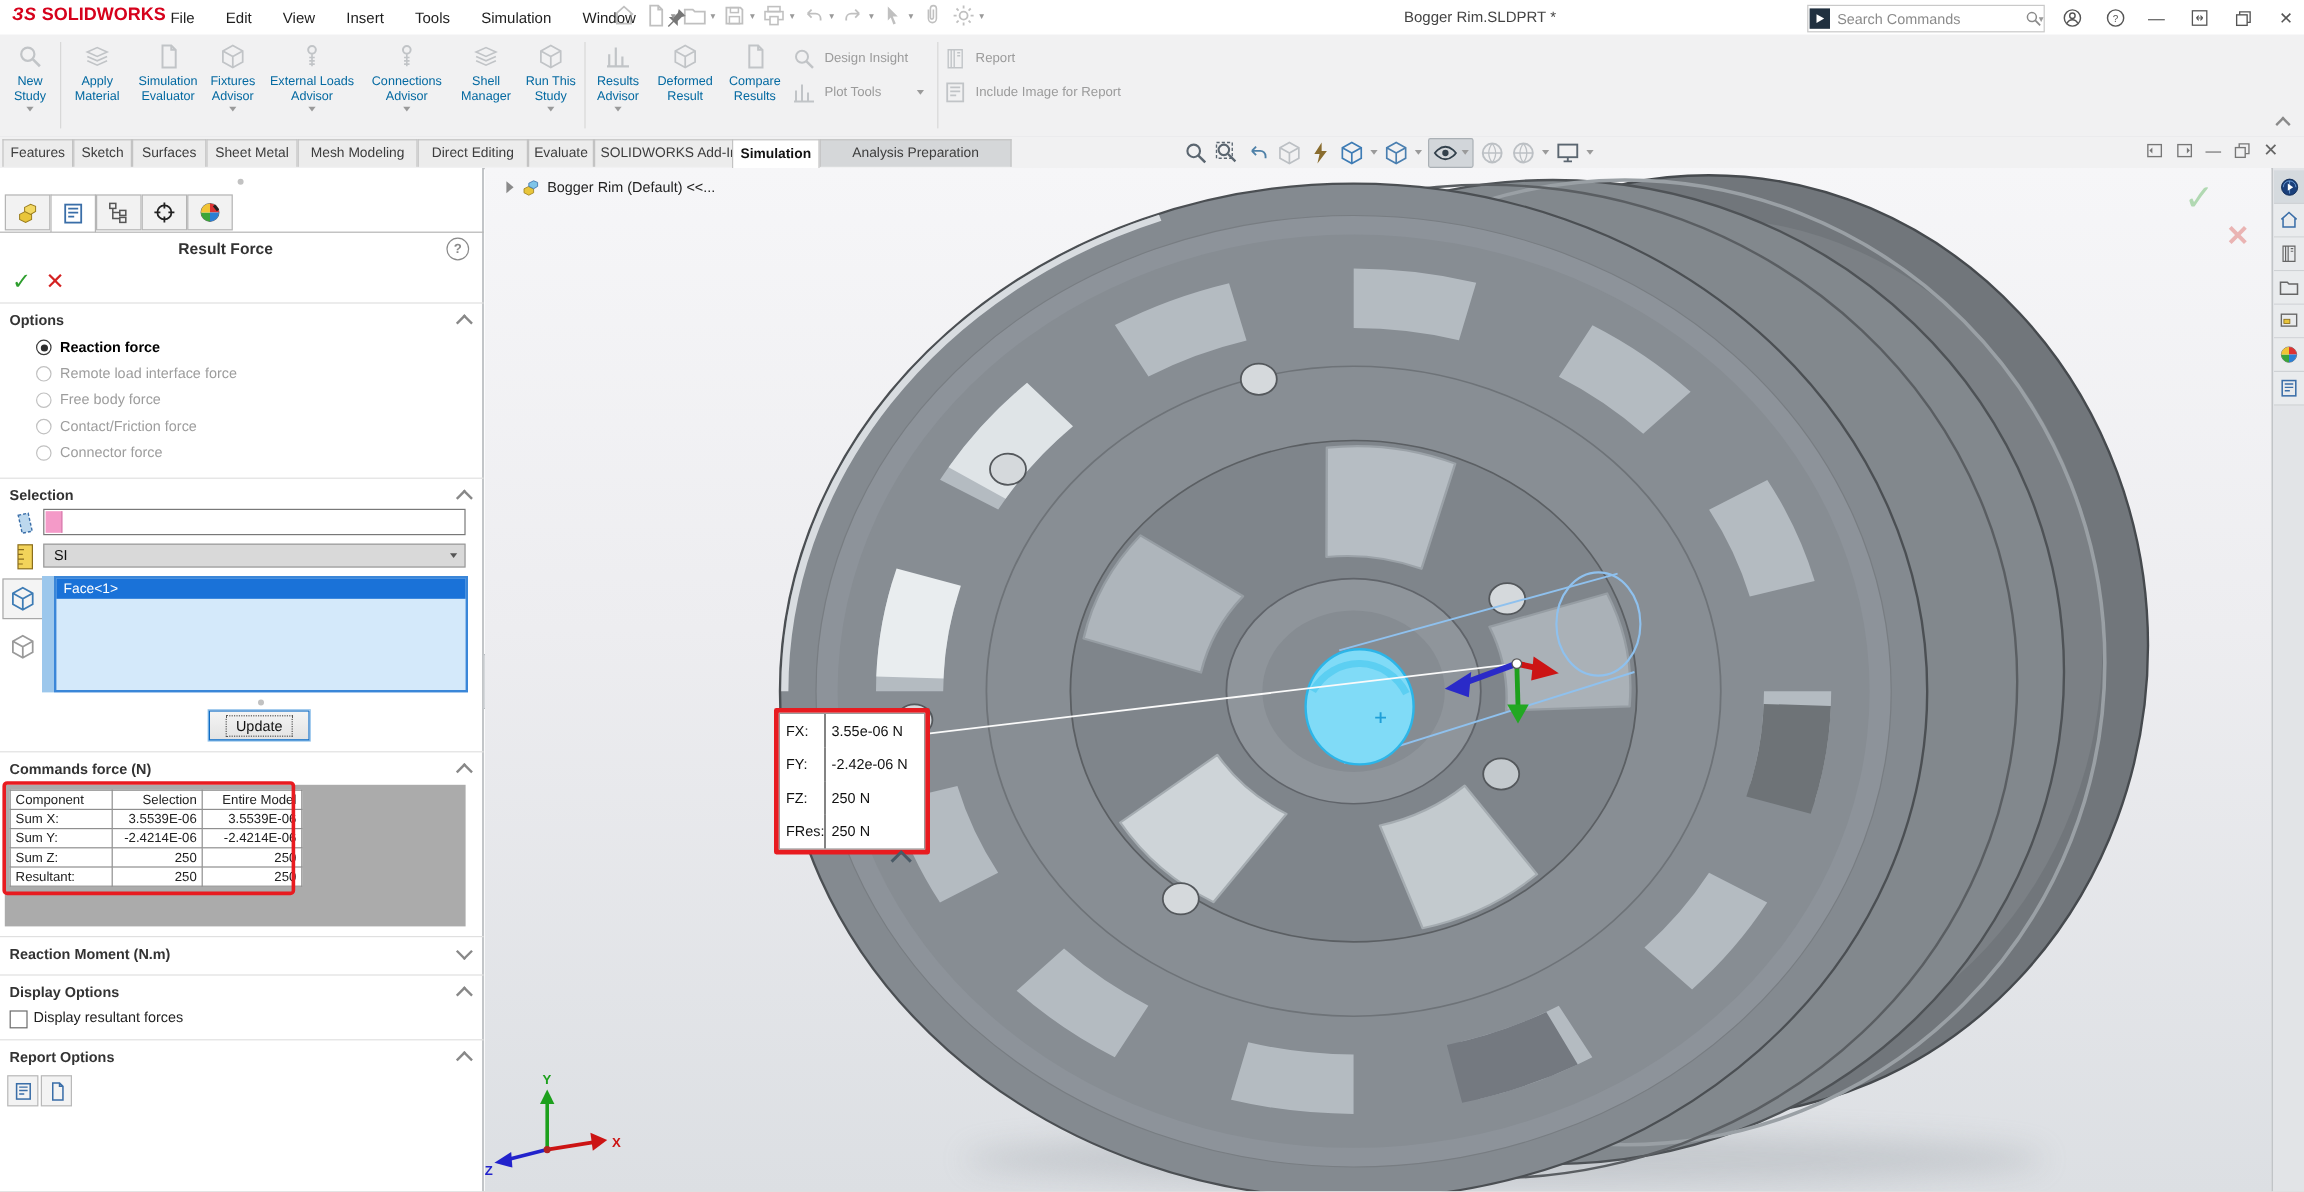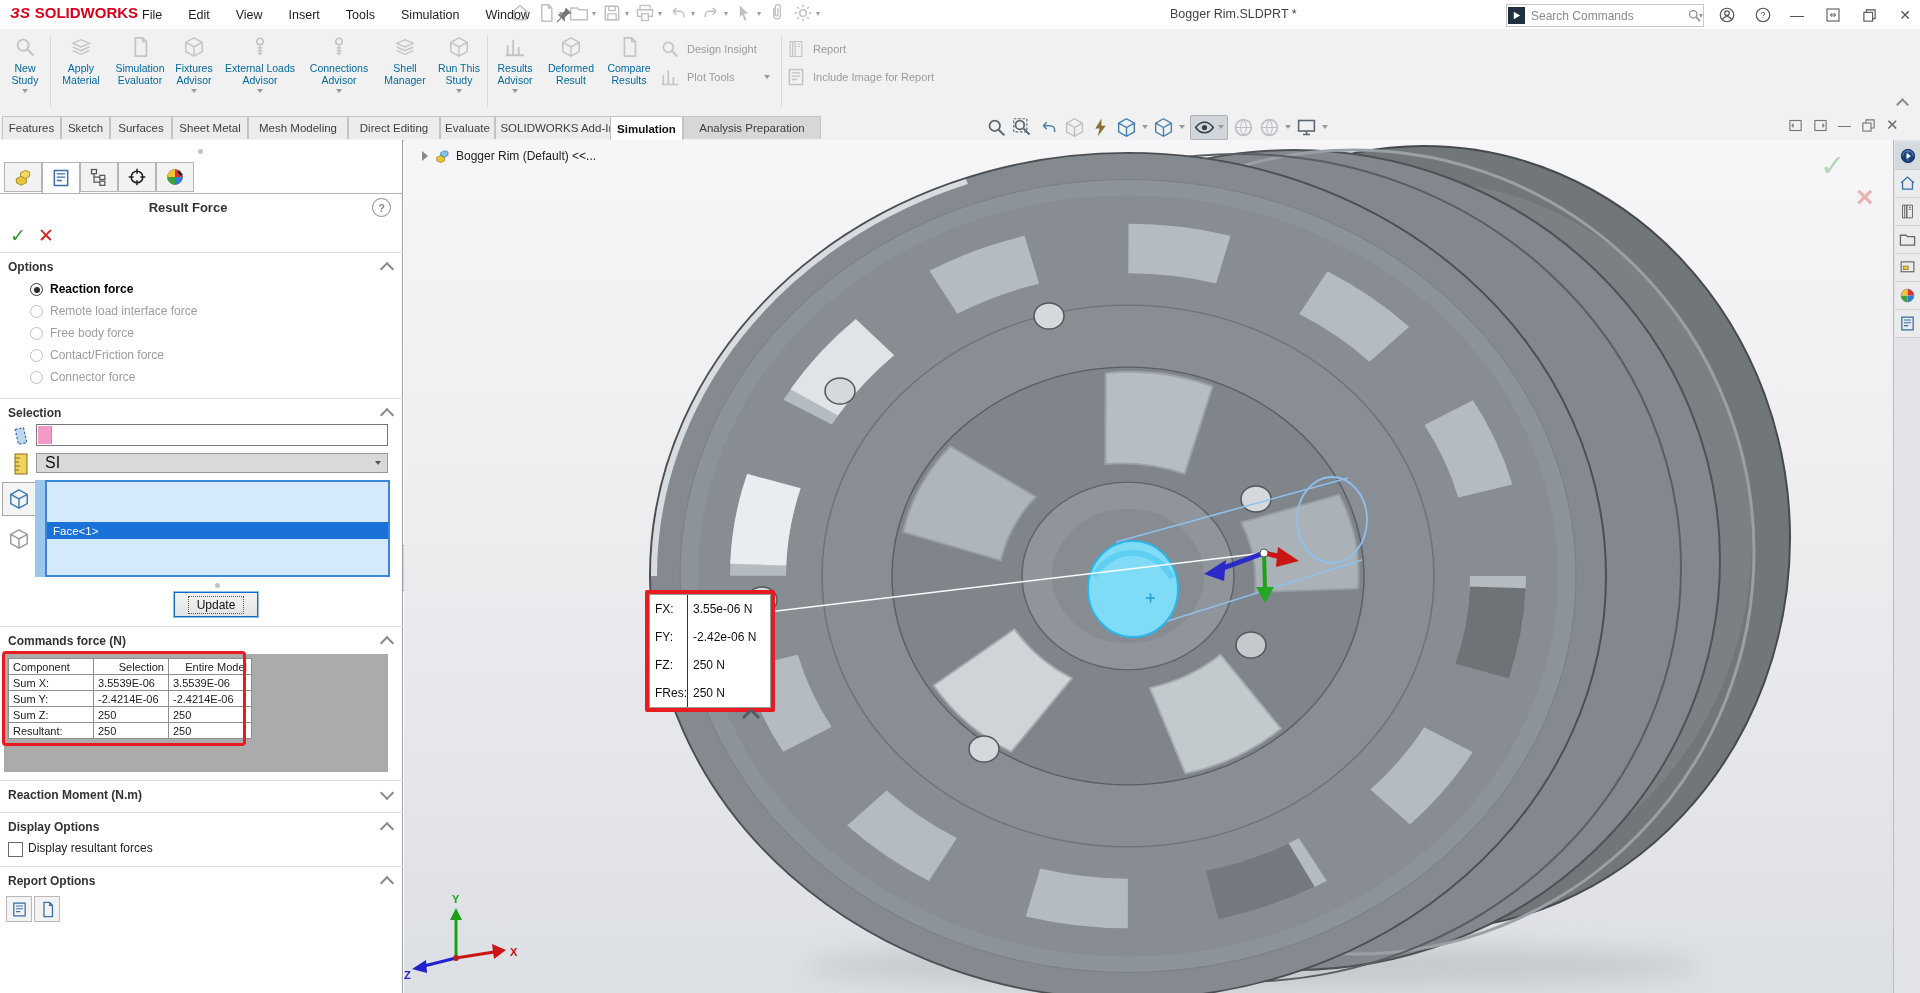--- a/index.html
+++ b/index.html
@@ -55,35 +55,35 @@
   .shead{position:absolute;left:8px;font-weight:bold;color:#333;}
   .schv{position:absolute;left:382px;width:8px;height:8px;border-left:2px solid #888;border-top:2px solid #888;}
   .radio{position:absolute;width:13px;height:13px;border:1px solid #8a8a8a;border-radius:50%;background:#fff;box-sizing:border-box;}
   .radio.sel{border-color:#3a3a3a;}
   .radio.sel::after{content:"";position:absolute;left:2.5px;top:2.5px;width:6px;height:6px;border-radius:50%;background:#2d2d2d;}
   .radio.dis{border-color:#c0c0c0;}
   .rlab{position:absolute;color:#9d9d9d;}
   .rlab.on{color:#000;font-weight:bold;}
   .selinput{position:absolute;left:36px;top:284px;width:352px;height:22px;border:1px solid #787878;background:#fff;box-sizing:border-box;}
   .pink{position:absolute;left:1px;top:1px;width:13px;height:18px;background:#f49ac8;border-right:1px solid #d77fae;}
-  .combo{position:absolute;left:36px;top:313px;width:352px;height:20px;background:#d9d9d9;border:1px solid #9a9a9a;box-sizing:border-box;display:flex;align-items:center;font-size:16px;color:#111;padding-left:8px;}
+  .combo{position:absolute;left:36px;top:313px;width:352px;height:20px;background:#d9d9d9;border:1px solid #9a9a9a;box-sizing:border-box;display:flex;align-items:center;font-size:12px;color:#111;padding-left:8px;}
   .combo .tricar{position:absolute;right:6px;border-top-color:#555;}
   .facebtn{position:absolute;left:2px;top:342px;width:32px;height:32px;border:1px solid #a8a8a8;background:#f4f4f4;display:flex;align-items:center;justify-content:center;}
   .bluebar{position:absolute;left:35px;top:340px;width:10px;height:97px;background:#9cc7ec;}
   .facelist{position:absolute;left:45px;top:340px;width:345px;height:97px;border:2px solid #3a86d8;background:#d4e9fa;box-sizing:border-box;}
-  .facerow{height:17px;background:#1a72d8;color:#fff;font-size:11.5px;display:flex;align-items:center;padding-left:6px;margin-top:40px;}
+  .facerow{height:17px;background:#1a72d8;color:#fff;font-size:11.5px;display:flex;align-items:center;padding-left:6px;}
   .updbtn{position:absolute;left:174px;top:452px;width:82px;height:23px;background:linear-gradient(#f4f4f4,#e3e3e3);border:1px solid #0f6cc4;box-shadow:0 0 0 1px #8fc0ea;display:flex;align-items:center;justify-content:center;font-size:12px;color:#111;}
   .updbtn .inner{outline:1px dotted #555;padding:1px 8px;text-align:right;}
   .graybox{position:absolute;left:4px;top:514px;width:384px;height:118px;background:#ababab;}
   .redbox{position:absolute;border:3px solid #e81b20;border-radius:4px;}
   table.rf{border-collapse:collapse;font-size:11px;background:#fff;}
   table.rf td,table.rf th{border:1px solid #8f8f8f;padding:0 4px;height:15px;font-weight:normal;white-space:nowrap;}
   table.rf th{text-align:right;}
   table.rf th:first-child{text-align:left;}
-  table.rf td.num{}
+  table.rf td.num{text-align:right;}
   .cbx{position:absolute;width:13px;height:13px;border:1px solid #6b6b6b;background:#fff;}
   .ropt{position:absolute;width:24px;height:24px;border:1px solid #b9b9b9;background:#f3f3f3;display:flex;align-items:center;justify-content:center;}
   .splith{position:absolute;left:403px;top:545px;width:8px;height:44px;background:#cfd3d6;border:1px solid #aab0b5;border-left:none;border-radius:0 4px 4px 0;}
   
   #viewport{position:absolute;left:404px;top:140px;width:1489px;height:853px;background:linear-gradient(180deg,#f6f6f8 0%,#ededf0 45%,#dcdfe3 100%);overflow:hidden;}
   #treenode{position:absolute;left:18px;top:8px;display:flex;align-items:center;gap:6px;font-size:12px;color:#222;}
   .twist{width:0;height:0;border-top:5px solid transparent;border-bottom:5px solid transparent;border-left:6px solid #8a8a8a;}
   #callout{position:absolute;left:241px;top:450px;width:122px;border:4px solid #e81b20;border-radius:2px;background:#fff;}
   #callout .cin{border:1px solid #999;display:grid;grid-template-columns:38px 1fr;}
   #callout .cl{height:28px;display:flex;align-items:center;padding-left:5px;font-size:12px;color:#111;border-right:1px solid #333;}
@@ -397,21 +397,21 @@
 <div id="tabstrip">
   <div class="tab" style="left:2px;width:59px">Features</div>
   <div class="tab" style="left:61px;width:49px">Sketch</div>
   <div class="tab" style="left:110px;width:62px">Surfaces</div>
   <div class="tab" style="left:172px;width:76px">Sheet Metal</div>
   <div class="tab" style="left:248px;width:100px">Mesh Modeling</div>
   <div class="tab" style="left:348px;width:92px">Direct Editing</div>
   <div class="tab" style="left:440px;width:55px">Evaluate</div>
   <div class="tab" style="left:495px;width:131px">SOLIDWORKS Add-Ins</div>
   <div class="tab active" style="left:610px;width:73px">Simulation</div>
-  <div class="tab pressed" style="left:683px;width:138px">Analysis Preparation</div>
+  <div class="tab pressed" style="left:683px;width:160px">Analysis Preparation</div>
   <div class="hud">
     <svg class="hico">
           <use href="#i-mag"></use>
         </svg>
     <svg class="hico">
           <use href="#i-magd"></use>
         </svg>
     <svg class="hico" style="color:#4f81a8">
           <use href="#i-undo"></use>
         </svg>

